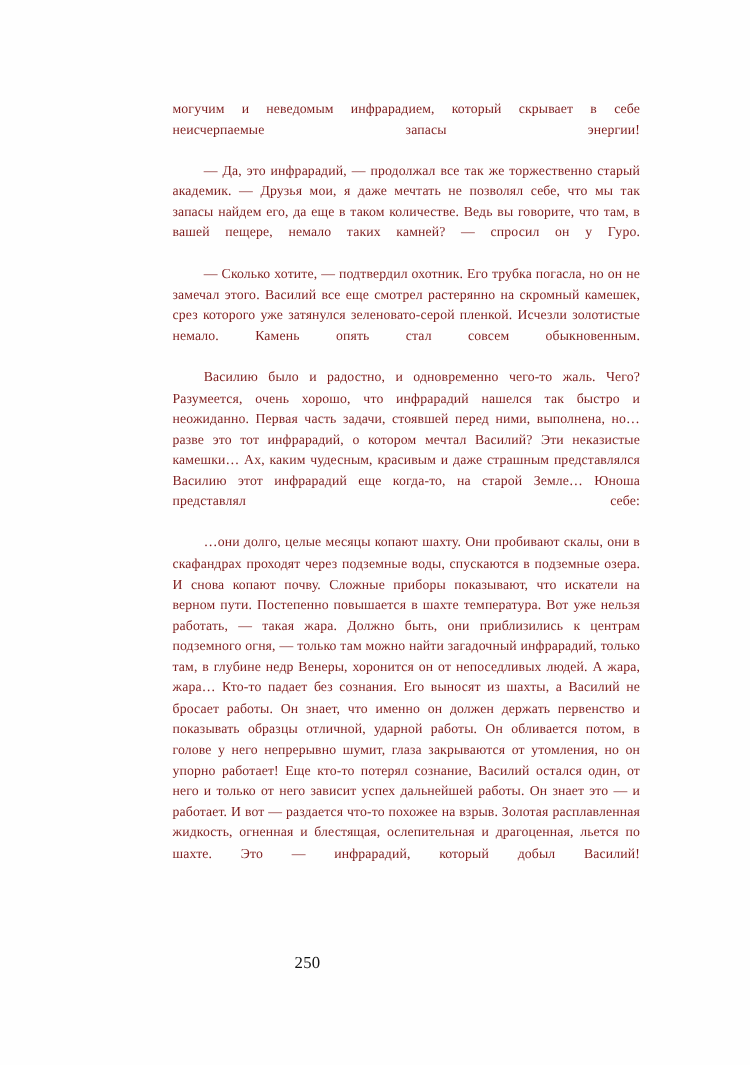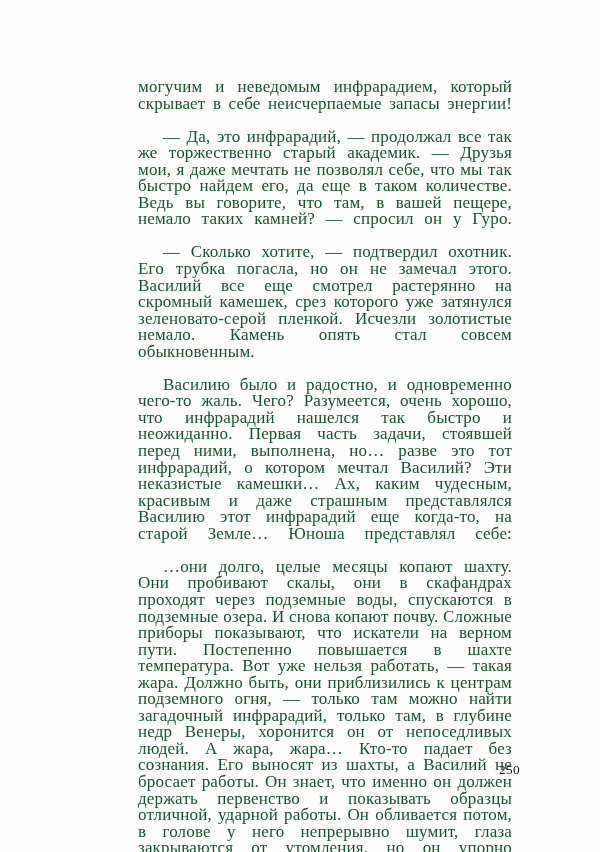--- a/index.html
+++ b/index.html
@@ -30,61 +30,60 @@
     left: 138px;
     top: 79px;
     width: 374px;
   }
 
   p.para {
     margin: 0;
     padding: 0;
     text-align: justify;
     text-justify: inter-word;
-    font-size: 17px;
+    font-size: 11px;
     line-height: 16.55px;
     text-indent: 25px;
     hyphens: manual;
     -webkit-hyphens: manual;
-    color: #14532d;
+    color: #7f1d1d;
     letter-spacing: 0.01em;
     word-spacing: 0.01em;
   }
 
   p.para.noindent {
     text-indent: 0;
   }
 
   
   p.para::after {
     content: "";
     display: inline-block;
     width: 100%;
   }
 
   #page-number {
     position: absolute;
     left: 0;
     top: 762px;
     width: 492px;
-    text-align: right;
+    text-align: center;
     font-size: 13.4px;
     color: #141414;
     letter-spacing: 0.02em;
-    padding-left: 28px;
   }
 </style>
 </head>
 <body>
 
 <div id="page">
 
   <div id="text-block">
     <p class="para noindent">могучим и неведомым инфрарадием, который скрывает в себе неисчерпаемые запасы энергии!</p>
-    <p class="para">— Да, это инфрарадий, — продолжал все так же торжественно старый академик. — Друзья мои, я даже мечтать не позволял себе, что мы так быстро найдем его, да еще в таком количестве. Ведь вы говорите, что там, в вашей пещере, немало таких камней? — спросил он у Гуро.</p>
+    <p class="para">— Да, это инфрарадий, — продолжал все так же торжественно старый академик. — Друзья мои, я даже мечтать не позволял себе, что мы так запасы найдем его, да еще в таком количестве. Ведь вы говорите, что там, в вашей пещере, немало таких камней? — спросил он у Гуро.</p>
     <p class="para">— Сколько хотите, — подтвердил охотник. Его трубка погасла, но он не замечал этого. Василий все еще смотрел растерянно на скромный камешек, срез которого уже затянулся зеленовато-серой пленкой. Исчезли золотистые немало. Камень опять стал совсем обыкновенным.</p>
     <p class="para">Василию было и радостно, и одновременно чего-то жаль. Чего? Разумеется, очень хорошо, что инфрарадий нашелся так быстро и неожиданно. Первая часть задачи, стоявшей перед ними, выполнена, но… разве это тот инфрарадий, о котором мечтал Василий? Эти неказистые камешки… Ах, каким чудесным, красивым и даже страшным представлялся Василию этот инфрарадий еще когда-то, на старой Земле… Юноша представлял себе:</p>
     <p class="para">…они долго, целые месяцы копают шахту. Они пробивают скалы, они в скафандрах проходят через подземные воды, спускаются в подземные озера. И снова копают почву. Сложные приборы показывают, что искатели на верном пути. Постепенно повышается в шахте температура. Вот уже нельзя работать, — такая жара. Должно быть, они приблизились к центрам подземного огня, — только там можно найти загадочный инфрарадий, только там, в глубине недр Венеры, хоронится он от непоседливых людей. А жара, жара… Кто-то падает без сознания. Его выносят из шахты, а Василий не бросает работы. Он знает, что именно он должен держать первенство и показывать образцы отличной, ударной работы. Он обливается потом, в голове у него непрерывно шумит, глаза закрываются от утомления, но он упорно работает! Еще кто-то потерял сознание, Василий остался один, от него и только от него зависит успех дальнейшей работы. Он знает это — и работает. И вот — раздается что-то похожее на взрыв. Золотая расплавленная жидкость, огненная и блестящая, ослепительная и драгоценная, льется по шахте. Это — инфрарадий, который добыл Василий!</p>
   </div>
 
   <div id="page-number">250</div>
 
 </div>
 
 </body></html>

